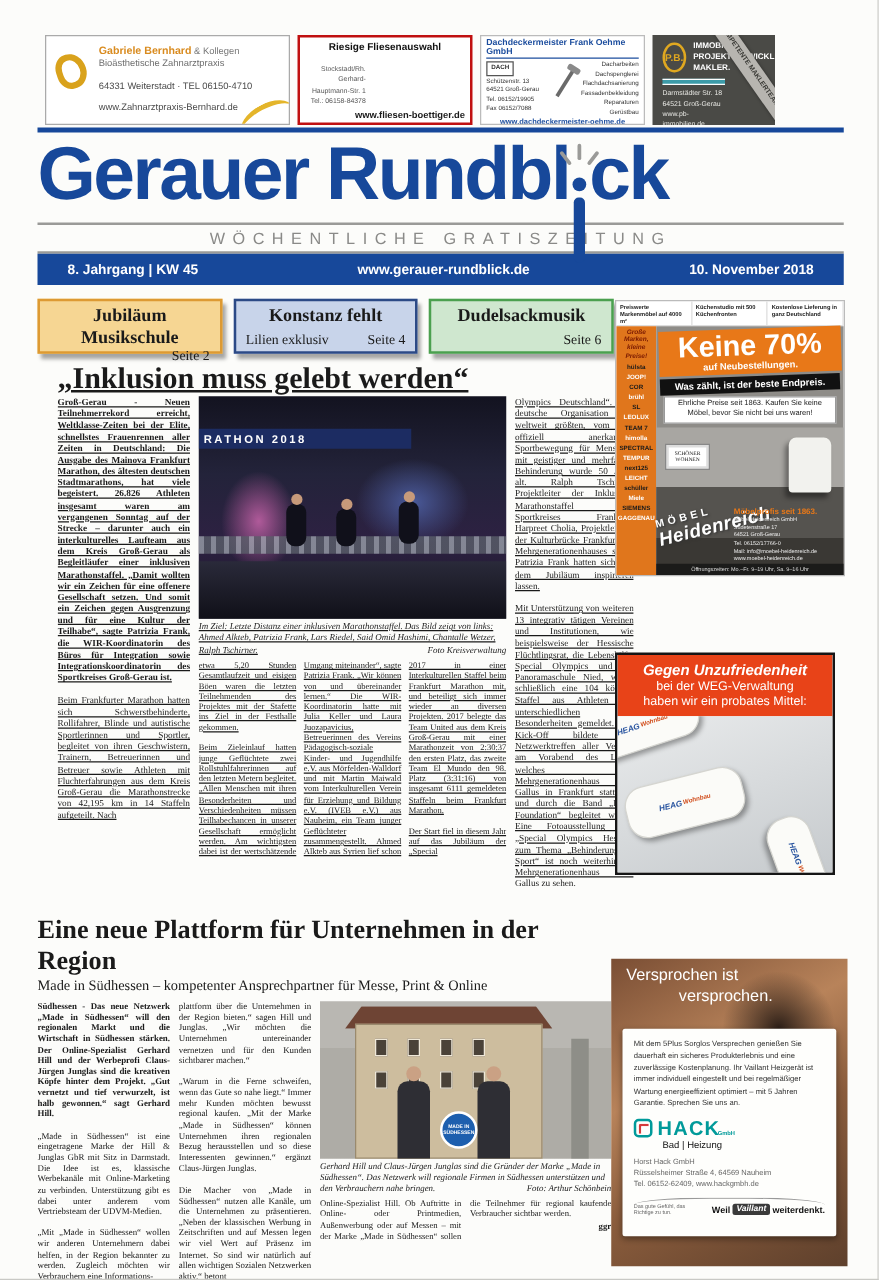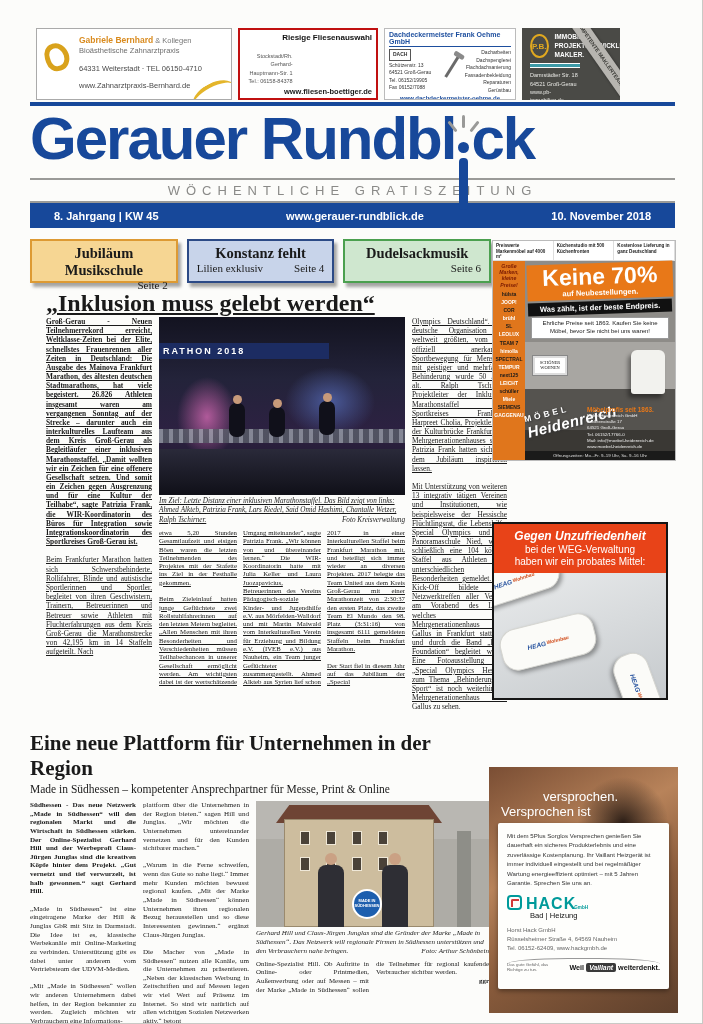--- a/index.html
+++ b/index.html
@@ -13,21 +13,21 @@
   .tad { position:relative; background:#fff; overflow:hidden; }
   .ad-zahn { width:196px; border:1px solid #aaa; display:flex; padding:6px 4px 4px 6px; }
   .zahn-logo { width:36px; position:relative; }
   .zahn-ring { position:absolute; left:2px; top:8px; width:24px; height:28px; border:5px solid #d9a21c; border-radius:50% 60% 55% 50%; transform:rotate(-18deg); }
   .zahn-text { flex:1; font-size:7.5px; color:#6e6e6e; line-height:1.35; }
   .zahn-name { color:#d98b1f; font-weight:bold; font-size:8.5px; }
   .zahn-kolleg { color:#777; font-size:7.5px; }
   .zahn-addr { margin-top:7px; color:#4a4a4a; font-size:7.5px; }
   .zahn-swoosh { position:absolute; right:-6px; bottom:-10px; width:46px; height:26px; border-top:4px solid #e4b52a; border-radius:50%; transform:rotate(-28deg); }
   .ad-boet { width:140px; border:2px solid #c01010; padding:3px 4px; }
-  .boet-top { text-align:right; font-weight:bold; font-size:8px; color:#111; }
+  .boet-top { text-align:center; font-weight:bold; font-size:8px; color:#111; }
   .boet-row { display:flex; margin-top:2px; }
   .boet-left { width:62%; position:relative; }
   .boet-diamond { position:absolute; left:20px; top:-2px; width:26px; height:26px; background:#c9c9c7; transform:rotate(45deg); }
   .boet-slash { position:absolute; left:14px; top:6px; width:34px; height:3px; background:#c01010; transform:rotate(-38deg); }
   .boet-name { position:relative; font-weight:bold; font-size:12.5px; letter-spacing:.5px; color:#111; margin-top:14px; }
   .boet-sub { position:relative; color:#c01010; font-size:7.5px; letter-spacing:1px; }
   .boet-right { width:38%; text-align:right; font-size:5.5px; color:#555; line-height:1.5; padding-top:8px; }
   .boet-web { text-align:right; font-weight:bold; font-size:7.5px; margin-top:2px; }
   .ad-dach { width:132px; border:1px solid #bbb; padding:2px 4px; }
   .dach-title { color:#1d4e9e; font-weight:bold; font-size:7px; border-bottom:1px solid #1d4e9e; padding-bottom:1px; }
@@ -55,21 +55,21 @@
   .bulb-stem { position:absolute; left:4px; top:44px; width:9px; height:52px; background:#17489a; border-radius:4px; z-index:4; }
   .ray { position:absolute; width:3px; height:13px; background:#9a9a98; border-radius:2px; }
   .ray1 { left:-4px; top:6px; transform:rotate(-38deg); }
   .ray2 { left:7px; top:1px; }
   .ray3 { left:18px; top:6px; transform:rotate(38deg); }
   .tagline { margin-top:6px; border-top:2px solid #9a9a98; border-bottom:2px solid #9a9a98; padding:3px 0; text-align:center; color:#8a8a88; font-size:13px; letter-spacing:6px; }
   .infobar-top { position:absolute; left:30px; right:27px; top:203px; height:25px; background:#17489a; color:#fff; font-family:"Liberation Sans",sans-serif; font-weight:bold; font-size:11px; display:flex; align-items:center; justify-content:space-between; padding:0 24px; }
 
   
   .teasers { position:absolute; left:30px; top:239px; width:461px; display:flex; gap:9px; }
-  .teaser { flex:1; height:44px; padding:4px 8px 3px; box-shadow:3px 4px 3px rgba(0,0,0,.35); display:flex; flex-direction:column; justify-content:flex-start; }
+  .teaser { flex:1; height:44px; padding:4px 8px 3px; box-shadow:3px 4px 3px rgba(0,0,0,.35); display:flex; flex-direction:column; justify-content:space-between; }
   .t1 { background:#f6d693; border:2px solid #dd9a33; }
   .t2 { background:#c8d4ea; border:2px solid #2c4a86; }
   .t3 { background:#cfe7cf; border:2px solid #4ba04f; }
   .teaser-title { text-align:center; font-weight:bold; font-size:14.5px; }
   .teaser-bottom { display:flex; justify-content:space-between; font-size:11px; }
 
   
   .headline { font-weight:bold; font-size:24px; }
   .subhead { font-size:12.5px; margin:2px 0 7px; }
   .bodytext { text-align:justify; hyphens:auto; -webkit-hyphens:auto; word-break:normal; white-space:pre-line; }
@@ -149,21 +149,21 @@
   .pill2 { left:-26px; top:-12px; width:92px; height:38px; transform:rotate(-18deg); }
   .pill3 { right:-16px; bottom:-14px; width:84px; height:36px; transform:rotate(70deg); }
   .weg-bubble { position:absolute; right:3px; top:4px; width:92px; height:88px; background:#1d3f78; border-radius:50%; color:#fff; text-align:center; padding-top:16px; }
   .weg-bubble:after { content:""; position:absolute; left:6px; bottom:-6px; width:16px; height:16px; background:#1d3f78; transform:rotate(30deg) skew(20deg); }
   .weg-b1 { font-weight:bold; font-style:italic; font-size:8.2px; line-height:1.25; }
   .weg-b2 { font-size:5.6px; line-height:1.3; margin-top:3px; }
   .weg-arrows { color:#e84318; font-weight:bold; font-size:10px; letter-spacing:2px; margin-top:2px; }
 
   .ad-hack { position:absolute; left:489px; top:767px; width:189px; height:246px; background:linear-gradient(150deg,#7a4e34 0%,#b8835a 35%,#8a5c3c 60%,#5e402c 100%); overflow:hidden; font-family:"Liberation Sans",sans-serif; }
   .hack-hair { position:absolute; right:10px; top:10px; width:90px; height:90px; background:radial-gradient(closest-side,#2e2018,transparent); }
-  .hack-h1 { position:absolute; left:12px; top:5px; color:#fff; font-size:13px;margin-top:32px; }
+  .hack-h1 { position:absolute; left:12px; top:5px; color:#fff; font-size:13px; }
   .hack-h2 { position:absolute; left:54px; top:22px; color:#fff; font-size:13px; }
   .hack-box { position:absolute; left:9px; right:9px; top:56px; bottom:24px; background:#fefefc; border-radius:2px; padding:8px 9px 4px; box-shadow:0 2px 5px rgba(0,0,0,.4); }
   .hack-body { font-size:6.1px; line-height:1.55; color:#333; }
   .hack-logo-row { margin-top:7px; display:flex; align-items:flex-start; gap:4px; }
   .hack-icon { width:15px; height:15px; border:2.5px solid #009a9a; border-radius:4px; position:relative; }
   .hack-icon:before { content:""; position:absolute; left:2px; top:2px; width:6px; height:6px; border:2px solid #d43a3a; border-right:none; border-bottom:none; border-radius:2px 0 0 0; }
   .hack-word { color:#009a9a; font-weight:bold; font-size:16px; letter-spacing:1px; line-height:1; }
   .hack-sup { color:#009a9a; font-weight:bold; font-size:4.6px; margin-left:-2px; }
   .hack-sub { margin-left:23px; color:#111; font-size:7.6px; margin-top:-2px; }
   .hack-addr { margin-top:6px; font-size:6px; line-height:1.5; color:#666; }

